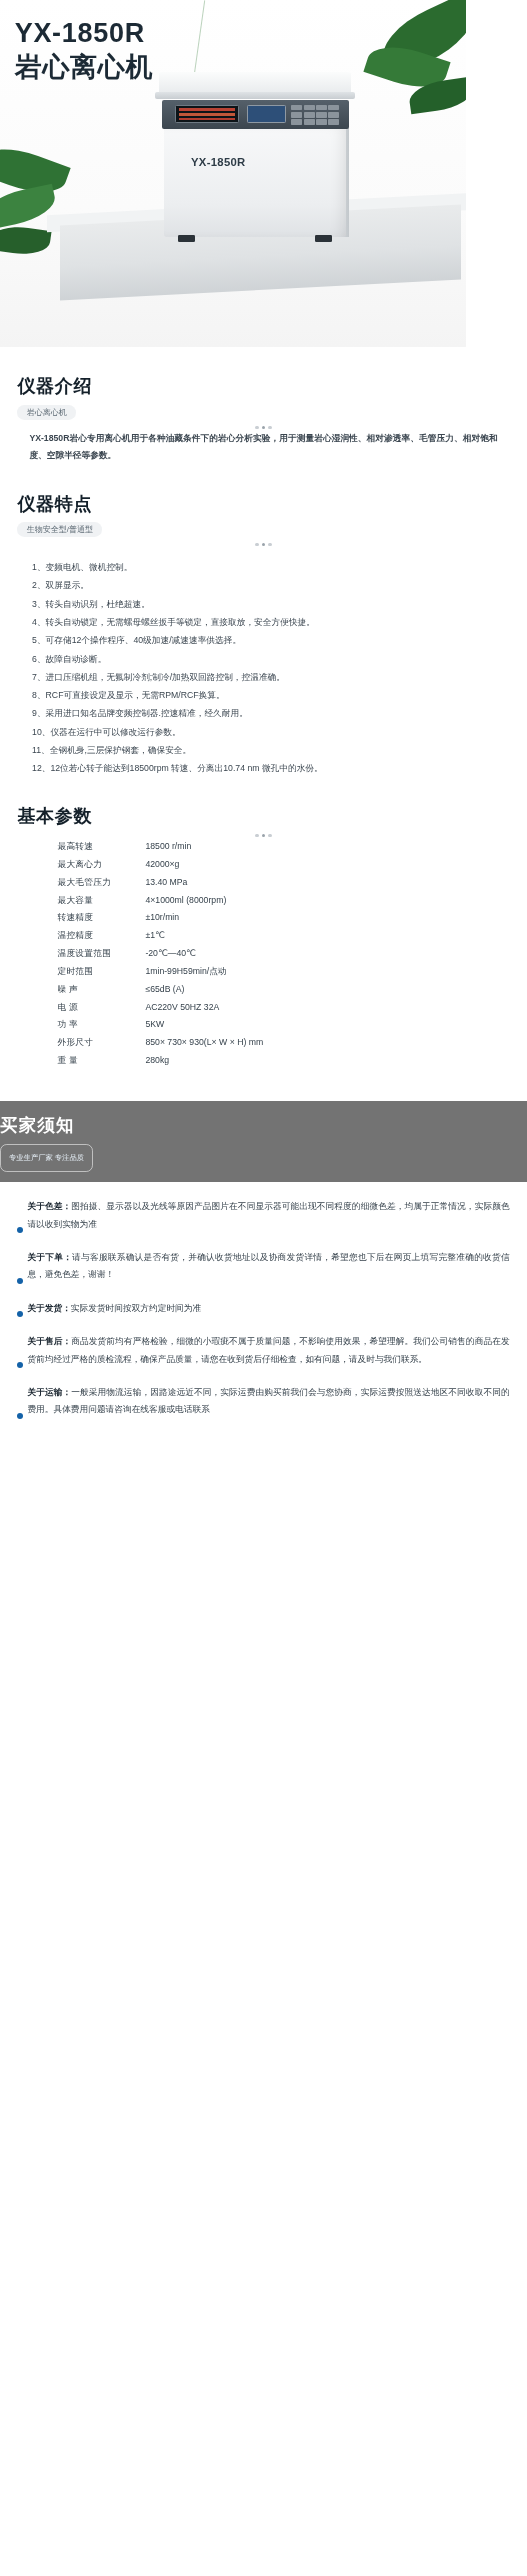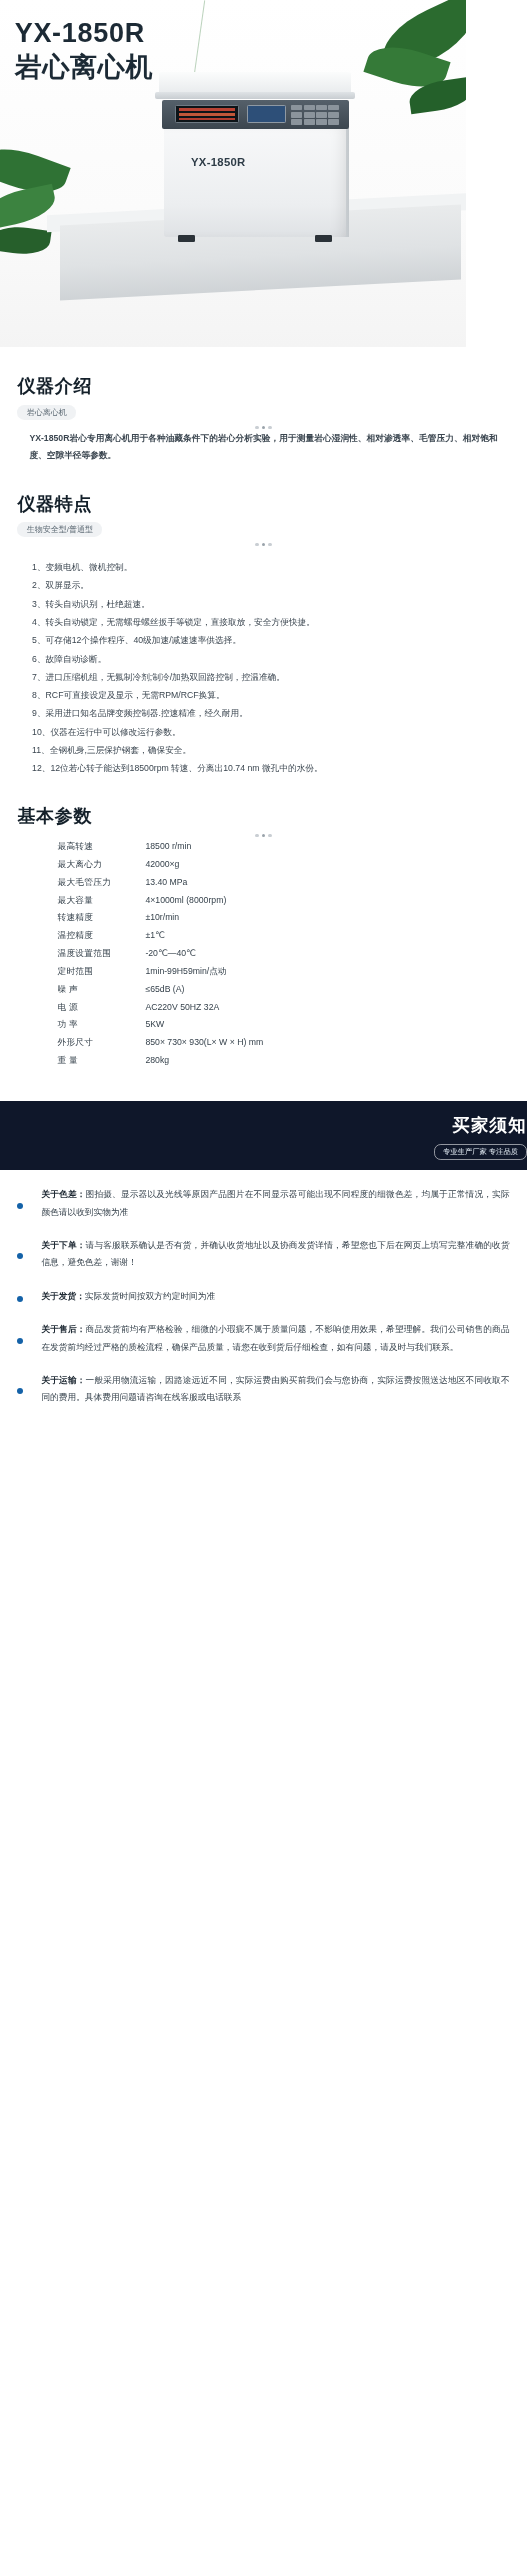--- a/index.html
+++ b/index.html
@@ -200,42 +200,42 @@
   .spec-key {
     width: 88px;
     flex: 0 0 88px;
     letter-spacing: 0.3px;
   }
   .spec-val { flex: 1; }
 
   
   .notice {
     margin-top: 31px;
-    background: #0f172a;
+    background: #737373;
     padding: 12px 0 10.7px;
-    text-align: right;
+    text-align: left;
   }
   .notice-title {
     font-size: 17.4px; font-weight: bold; color: #ffffff; letter-spacing: 1.3px;
   }
   .notice-sub {
     display: inline-block;
     margin-top: 6.7px;
     font-size: 7.3px;
     color: #e9f2fa;
     border: 0.7px solid rgba(255,255,255,.55);
     border-radius: 6.7px;
-    padding: 2px 8px;
+    padding: 8px 8px;
   }
 
   
   .notes { padding: 16px 17.4px 27px; }
   .note { margin-bottom: 16px; }
   .note-head {
-    display: flex; align-items: center; gap: 18px;
+    display: flex; align-items: flex-end; gap: 4px;
   }
   .note-dot {
     flex: 0 0 auto;
     width: 6px; height: 6px; border-radius: 50%;
     background: #1462a8;
     margin-top: 4px;
   }
   .note-text {
     font-size: 8.7px; color: #36424c; line-height: 2; text-align: justify;
   }

